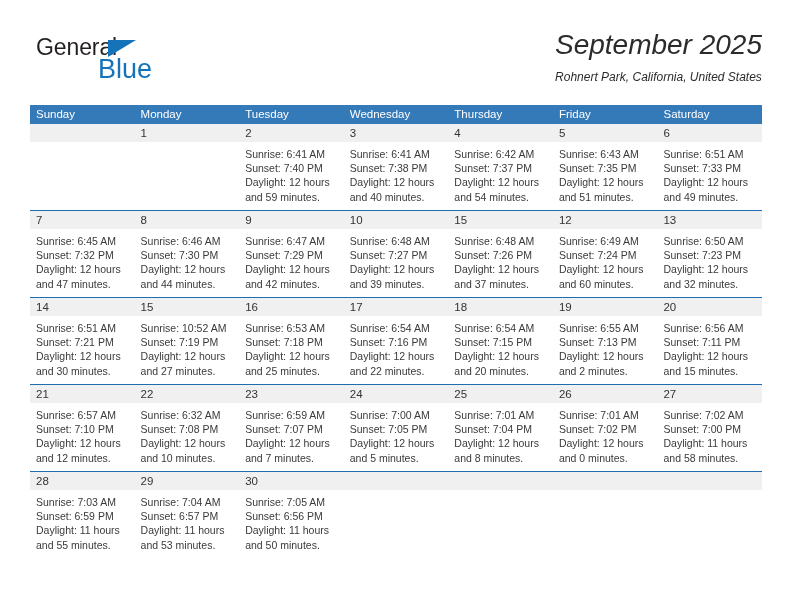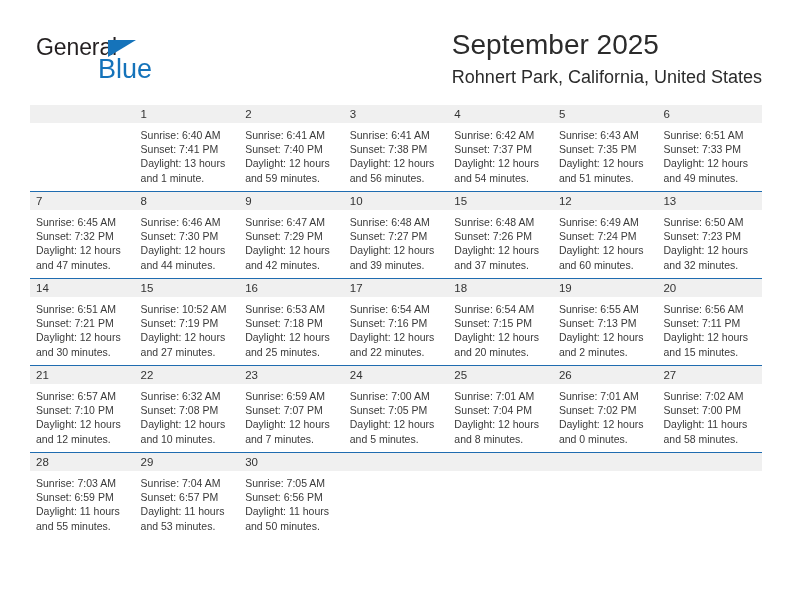--- a/index.html
+++ b/index.html
@@ -64,32 +64,33 @@
     font-size: 27px;
     color: #1573ba;
     line-height: 25px;
     font-family: "Liberation Sans", sans-serif;
   }
 
   .title-wrap {
     position: absolute;
     right: 0;
     top: 0;
-    text-align: left;
+    text-align: center;
+    font-style: italic;
   }
   .cal-title {
     font-size: 28px;
     font-weight: 400;
     color: #2b2b2b;
     line-height: 34px;
     white-space: nowrap;
   }
   .cal-subtitle {
     margin-top: 6px;
-    font-size: 18px;
+    font-size: 12px;
     font-weight: 400;
     color: #2b2b2b;
     line-height: 18px;
     white-space: nowrap;
   }
 
   
   .calendar {
     position: absolute;
     left: 30px;
@@ -164,51 +165,54 @@
     </div>
 
     <div class="title-wrap">
       <div class="cal-title">September 2025</div>
       <div class="cal-subtitle">Rohnert Park, California, United States</div>
     </div>
 
   </div>
 
   <div class="calendar">
+    <div class="dow-row" id="dow-row">
+        <div class="dow">Sunday</div>
+        <div class="dow">Monday</div>
+        <div class="dow">Tuesday</div>
+        <div class="dow">Wednesday</div>
+        <div class="dow">Thursday</div>
+        <div class="dow">Friday</div>
+        <div class="dow">Saturday</div>
+      </div>
     <div id="weeks-container">
         <div class="week first">
           <div class="day empty">
             <div class="day-num-band"></div>
             <div class="day-body"></div>
           </div>
           <div class="day">
             <div class="day-num-band">1</div>
-            <div class="day-body">
-              <div class="day-line">Sunrise: 6:40 AM</div>
-              <div class="day-line">Sunset: 7:41 PM</div>
-              <div class="day-line">Daylight: 13 hours</div>
-              <div class="day-line">and 1 minute.</div>
-            </div>
           </div>
           <div class="day">
             <div class="day-num-band">2</div>
             <div class="day-body">
               <div class="day-line">Sunrise: 6:41 AM</div>
               <div class="day-line">Sunset: 7:40 PM</div>
               <div class="day-line">Daylight: 12 hours</div>
               <div class="day-line">and 59 minutes.</div>
             </div>
           </div>
           <div class="day">
             <div class="day-num-band">3</div>
             <div class="day-body">
               <div class="day-line">Sunrise: 6:41 AM</div>
               <div class="day-line">Sunset: 7:38 PM</div>
               <div class="day-line">Daylight: 12 hours</div>
-              <div class="day-line">and 56 minutes.</div>
+              <div class="day-line">and 40 minutes.</div>
             </div>
           </div>
           <div class="day">
             <div class="day-num-band">4</div>
             <div class="day-body">
               <div class="day-line">Sunrise: 6:42 AM</div>
               <div class="day-line">Sunset: 7:37 PM</div>
               <div class="day-line">Daylight: 12 hours</div>
               <div class="day-line">and 54 minutes.</div>
             </div>

